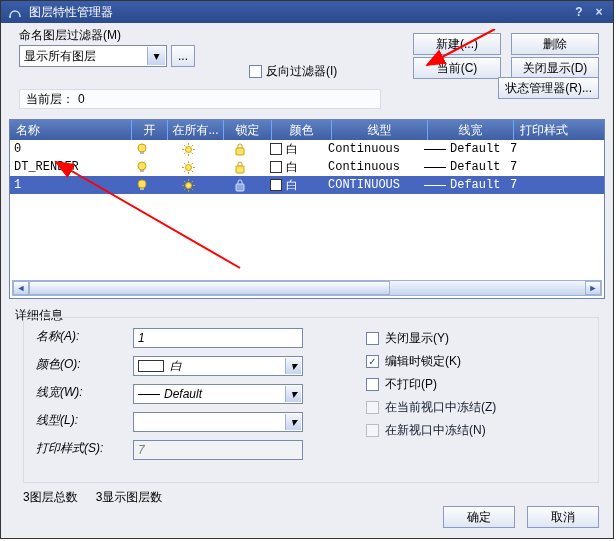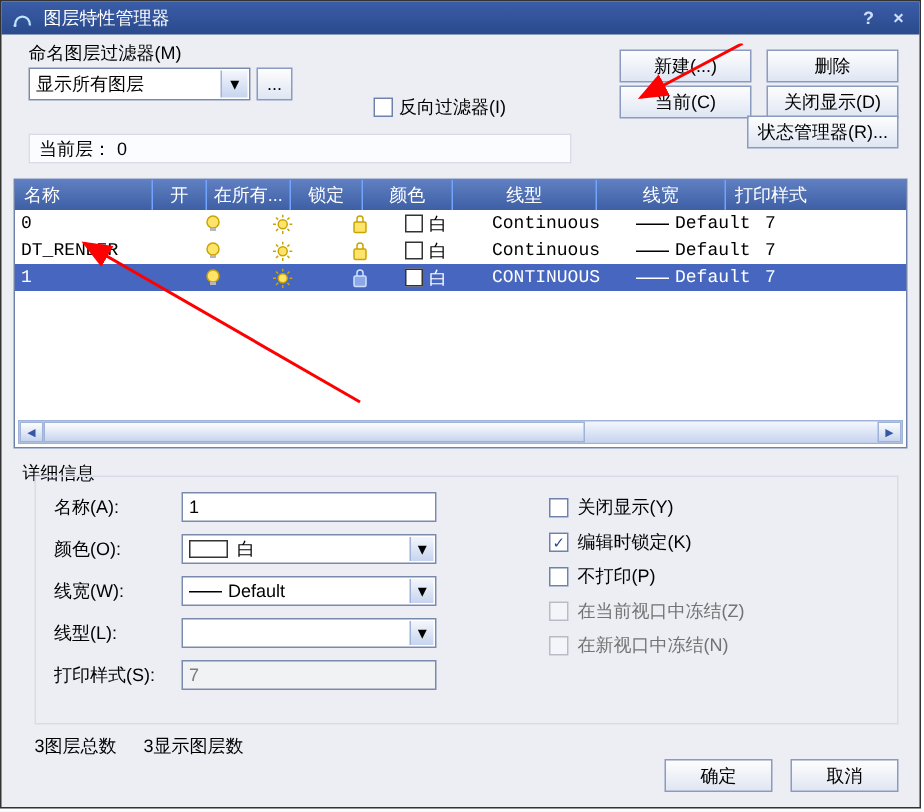--- a/index.html
+++ b/index.html
@@ -19,21 +19,21 @@
 .btnrow { position: absolute; right: 6px; top: 6px; display:flex; gap:10px; }
 .btnrow2 { position: absolute; right: 6px; top: 30px; display:flex; gap:10px; }
 .btnrow3 { position: absolute; right: 6px; top: 50px; }
 .winbtn { min-width: 88px; height: 22px; background: linear-gradient(#fdfdfd,#dfe6f3); border: 1px solid #8a9ac0; display:inline-flex; align-items:center; justify-content:center; padding: 0 6px; }
 .curlayer { position:absolute; left:10px; top:62px; width:362px; height:20px; border:1px solid #d7dce8; background:#fbfcff; display:flex; align-items:center; padding-left:6px; }
 .annot1 { position:absolute; left:398px; top:2px; pointer-events:none; }
 .grid-wrap { margin-top: 6px; border: 1px solid #6e82ab; height: 180px; background: #fff; position:relative; overflow:hidden; }
 .grid-head { display:flex; height:20px; background: linear-gradient(#5f7fc2,#3e5fa4); color:#fff; }
 .gh { border-right:1px solid #71a3ff; display:flex; align-items:center; justify-content:center; gap:2px; }
 .gh:last-child { border-right:none; }
-.col-name { width: 92px; justify-content:flex-start; padding-left:6px;}
+.col-name { width: 122px; justify-content:flex-start; padding-left:6px;}
 .col-on { width: 36px; }
 .col-all { width: 56px; }
 .col-lock { width: 48px; }
 .col-color { width: 60px; }
 .col-ltype { width: 96px; }
 .col-lweight { width: 86px; justify-content:center;}
 .col-pstyle { flex:1; justify-content:flex-start; padding-left:6px;}
 .grid-body { background:#fff; font-family: Consolas, monospace; font-size: 12px; }
 .row { display:flex; height:18px; align-items:center; }
 .row.sel { background: #4666c0; color:#fff; }
@@ -56,30 +56,30 @@
 .scrollbar-h { position:absolute; left:2px; right:2px; bottom:2px; height:16px; background: linear-gradient(#f3f6fc,#c7d4ef); border:1px solid #9fb2d7; display:flex; }
 .sb-btn { width:16px; background: linear-gradient(#fdfdfd,#c7d4ef); border:1px solid #9fb2d7; display:flex;align-items:center;justify-content:center;color:#3557a6; font-size:9px;}
 .sb-track { flex:1; position:relative; }
 .sb-thumb { position:absolute; left:0; top:0; bottom:0; width:65%; background: linear-gradient(#fdfdfd,#c7d4ef); border:1px solid #9fb2d7;}
 .annot2 { position:absolute; pointer-events:none; }
 
 .details { margin-top:8px; position:relative; height:176px; }
 .details-label { position:absolute; left:6px; top:0; }
 .details-box { position:absolute; left:14px; right:6px; top:10px; bottom:0; border:1px solid #d7dce8; background:transparent; padding:10px 12px 8px 12px; display:flex; }
 .form-left { width: 300px; display:flex; flex-direction:column; gap:8px; }
-.form-row { display:flex; align-items:center; gap:11px; }
+.form-row { display:flex; align-items:flex-start; gap:23px;font-style:italic; }
 .form-row label { width: 74px; text-align:left; }
 .txt { width: 170px; height:20px; border:1px solid #7a8aad; background:#fff; padding-left:4px; display:flex; align-items:center; }
 .txt.disabled { background:#f1f2f4; color:#7d7d7d; }
 .combo { width: 170px; height:20px; border:1px solid #7a8aad; background:#fff; position:relative; display:flex; align-items:center; padding-left:4px; }
 .combo .arrow { position:absolute; right:1px; top:1px; width:16px; height:16px; background:linear-gradient(#f3f6fc,#c7d4ef); border-left:1px solid #9fb2d7; display:flex;align-items:center;justify-content:center; }
 .combo .sw2 { width:26px; height:12px; border:1px solid #333; background:#fff; margin-right:6px; }
 .form-right { flex:1; display:flex; flex-direction:column; gap:6px; padding-left:30px; padding-top:2px;}
 .chk { display:flex; align-items:center; gap:6px; }
-.chk.disabled { color:#737373; }
+.chk.disabled { color:#0f172a; }
 .chkbox { width:13px; height:13px; border:1px solid #6e82ab; background:#fff; display:inline-flex; align-items:center; justify-content:center; font-size:10px; color:#2b4a8c;}
 .chk.disabled .chkbox { border-color:#b8bcc6; background:#f4f5f8;}
 .summary { margin-top:6px; padding-left:14px; display:flex; gap:18px; }
 .okrow { position:absolute; right:14px; bottom:10px; display:flex; gap:12px; }
 svg { display:block; }
 </style>
 </head>
 <body>
 
 <div class="dialog">

